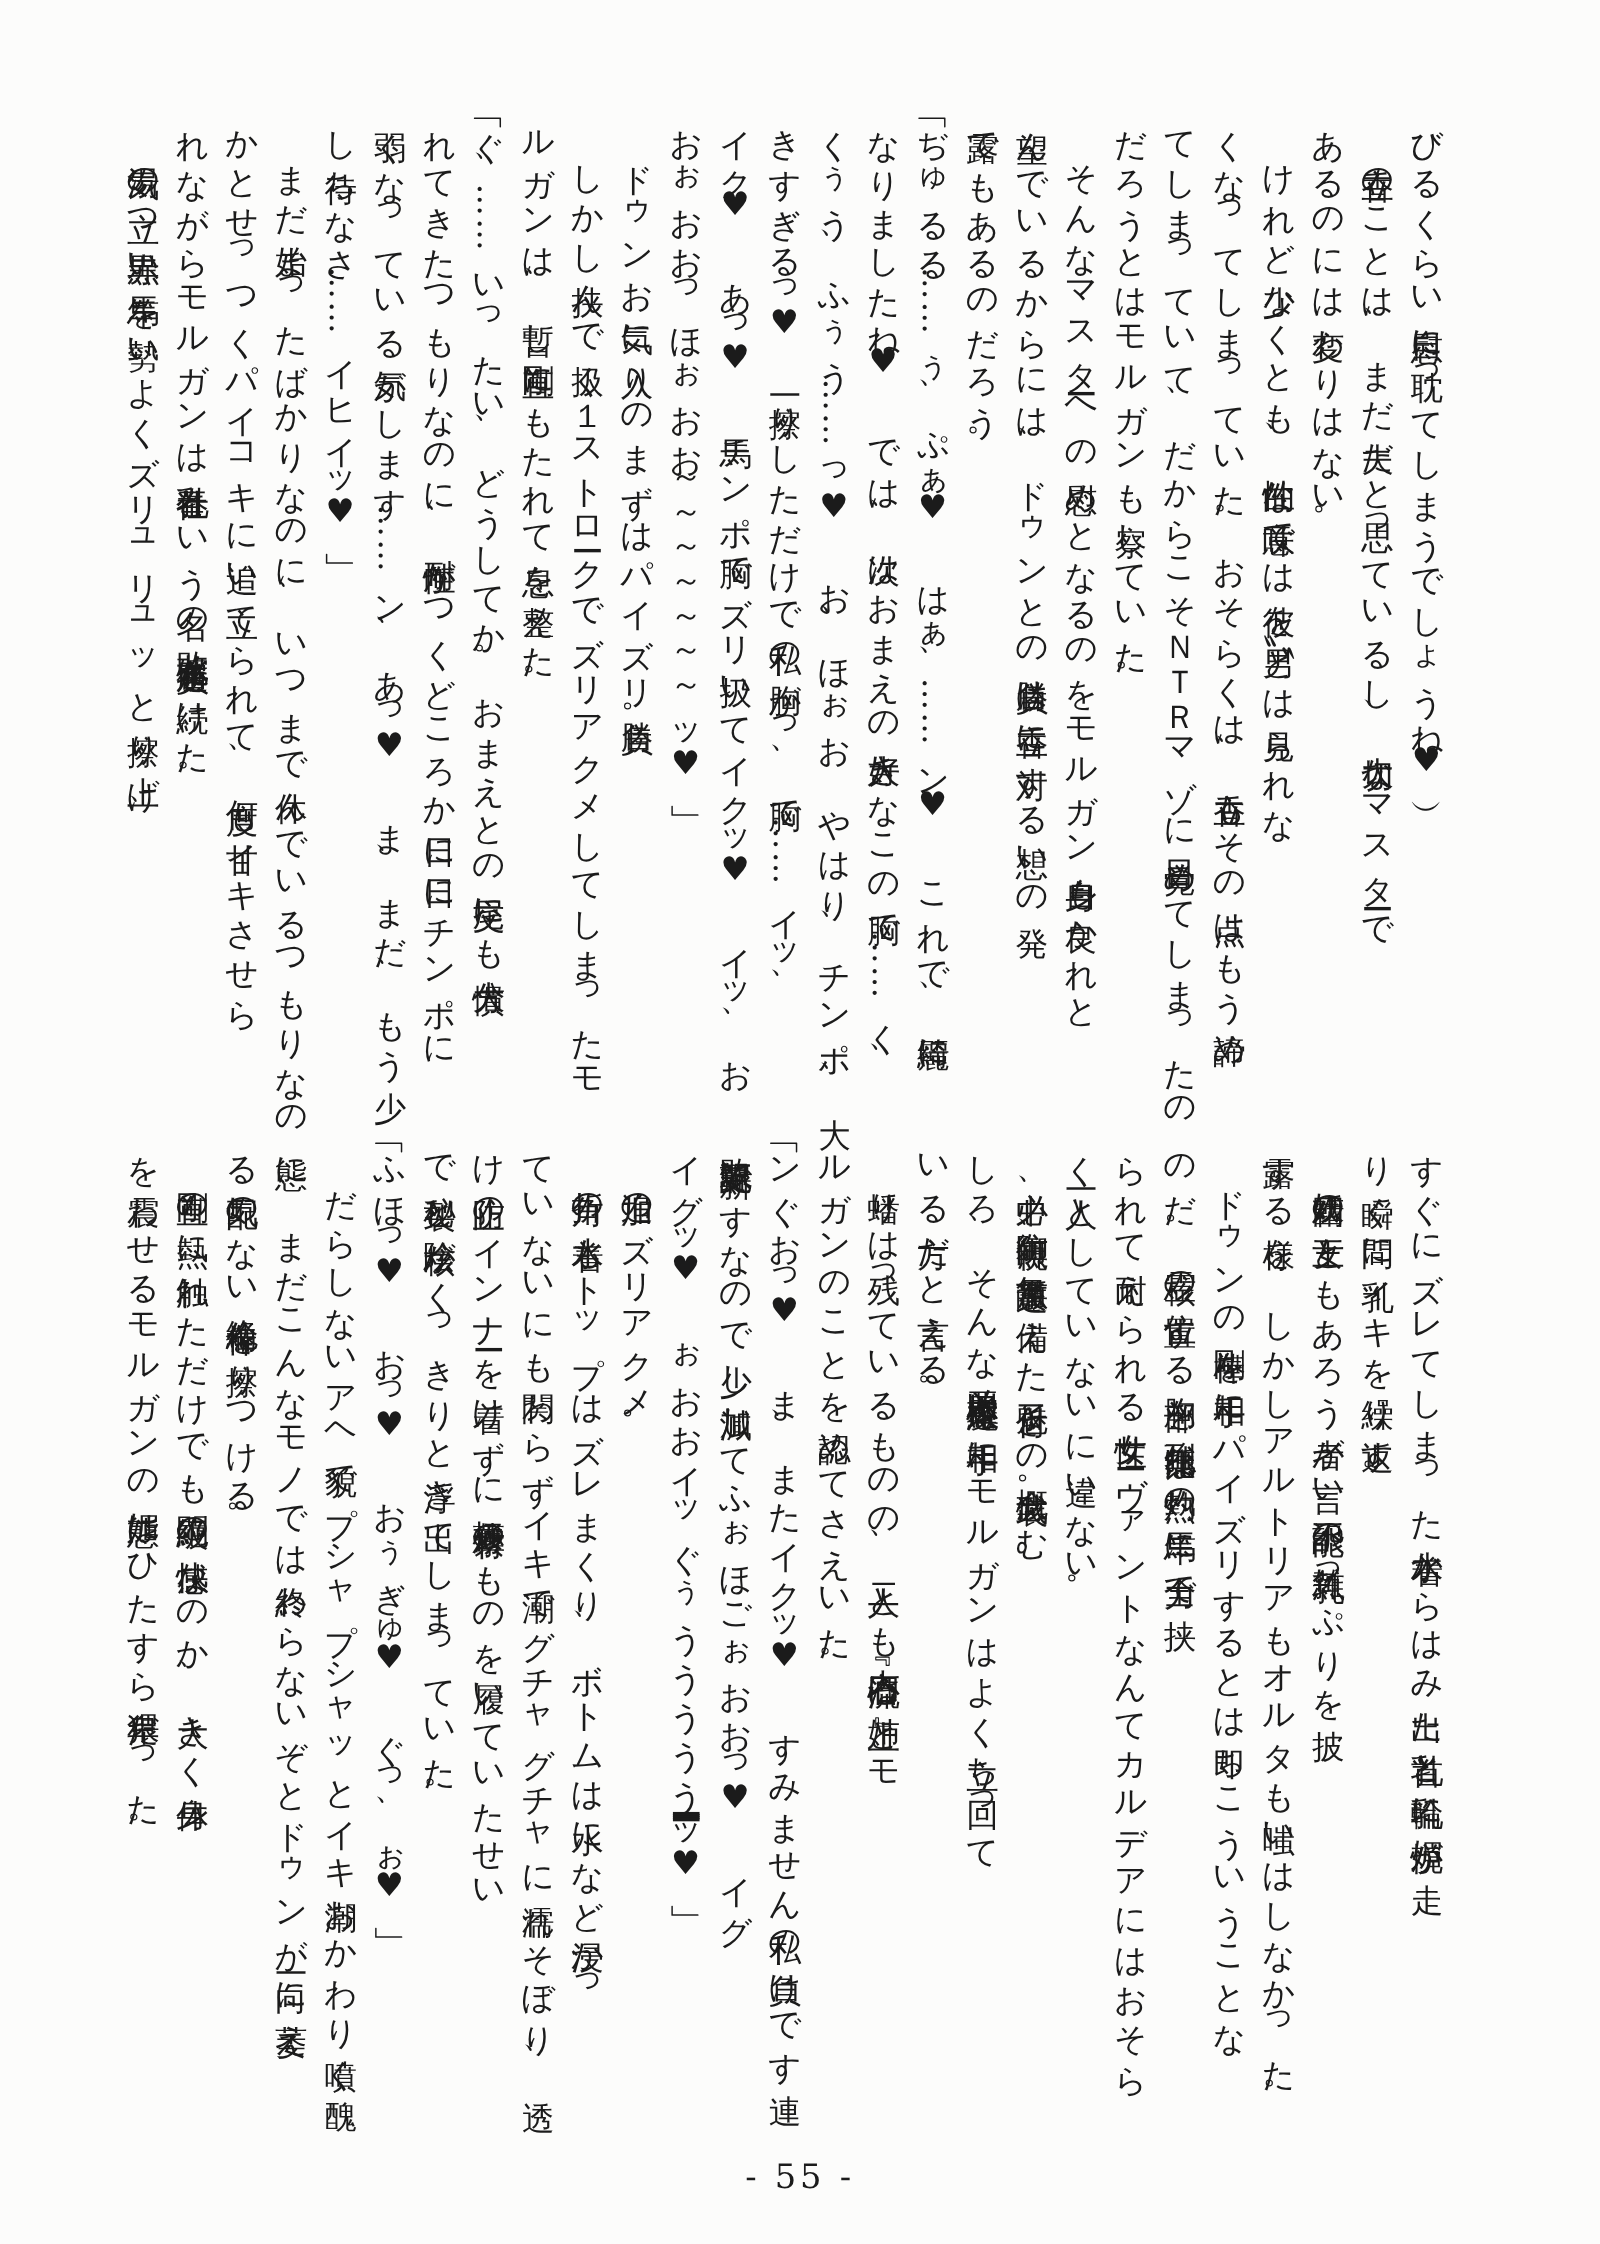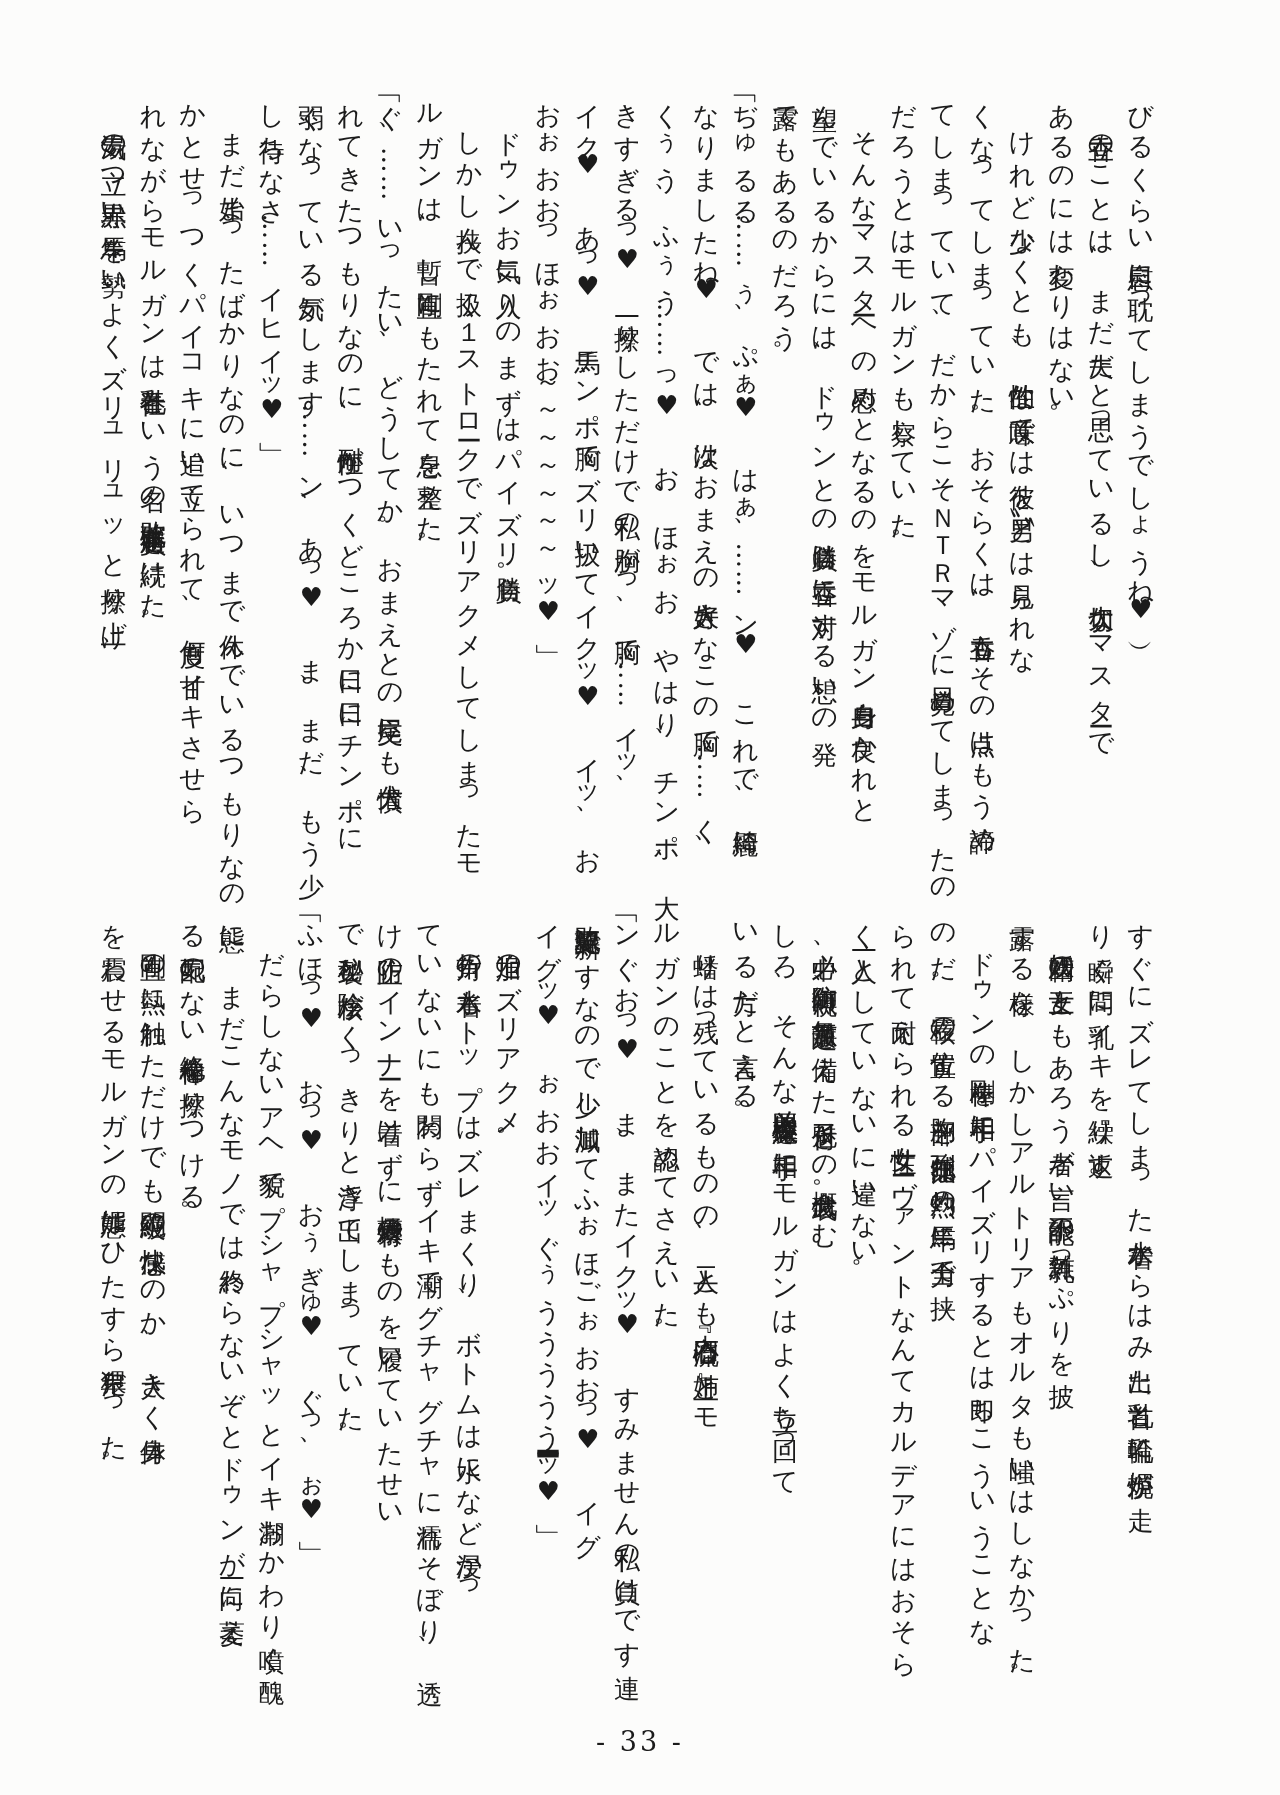--- a/index.html
+++ b/index.html
@@ -95,13 +95,13 @@
     <div class="vcol">け防止のインナーを着けずに極薄素材のものを履いていたせい</div>
     <div class="vcol">で秘裂と陰核がくっきりと浮き出てしまっていた。</div>
     <div class="vcol">「ふほっ♥　おっ♥　おぅぎゅ♥　ぐっ、ぉ♥」</div>
     <div class="vcol">　だらしないアヘ貌でプシャプシャッとイキ潮おかわり噴く醜</div>
     <div class="vcol">態に、まだこんなモノでは終わらないぞとドゥンが一向に萎え</div>
     <div class="vcol">る気配のない絶倫棒を擦りつける。</div>
     <div class="vcol">　剛直の熱に触れただけでも悶絶級の快感なのか、大きく身体</div>
     <div class="vcol">を震わせるモルガンの媚態はひたすら卑猥だった。</div>
   </div>
 
-<div class="page-num">- 33 -</div>
+<div class="page-num">- 55 -</div>
 
 </body></html>

